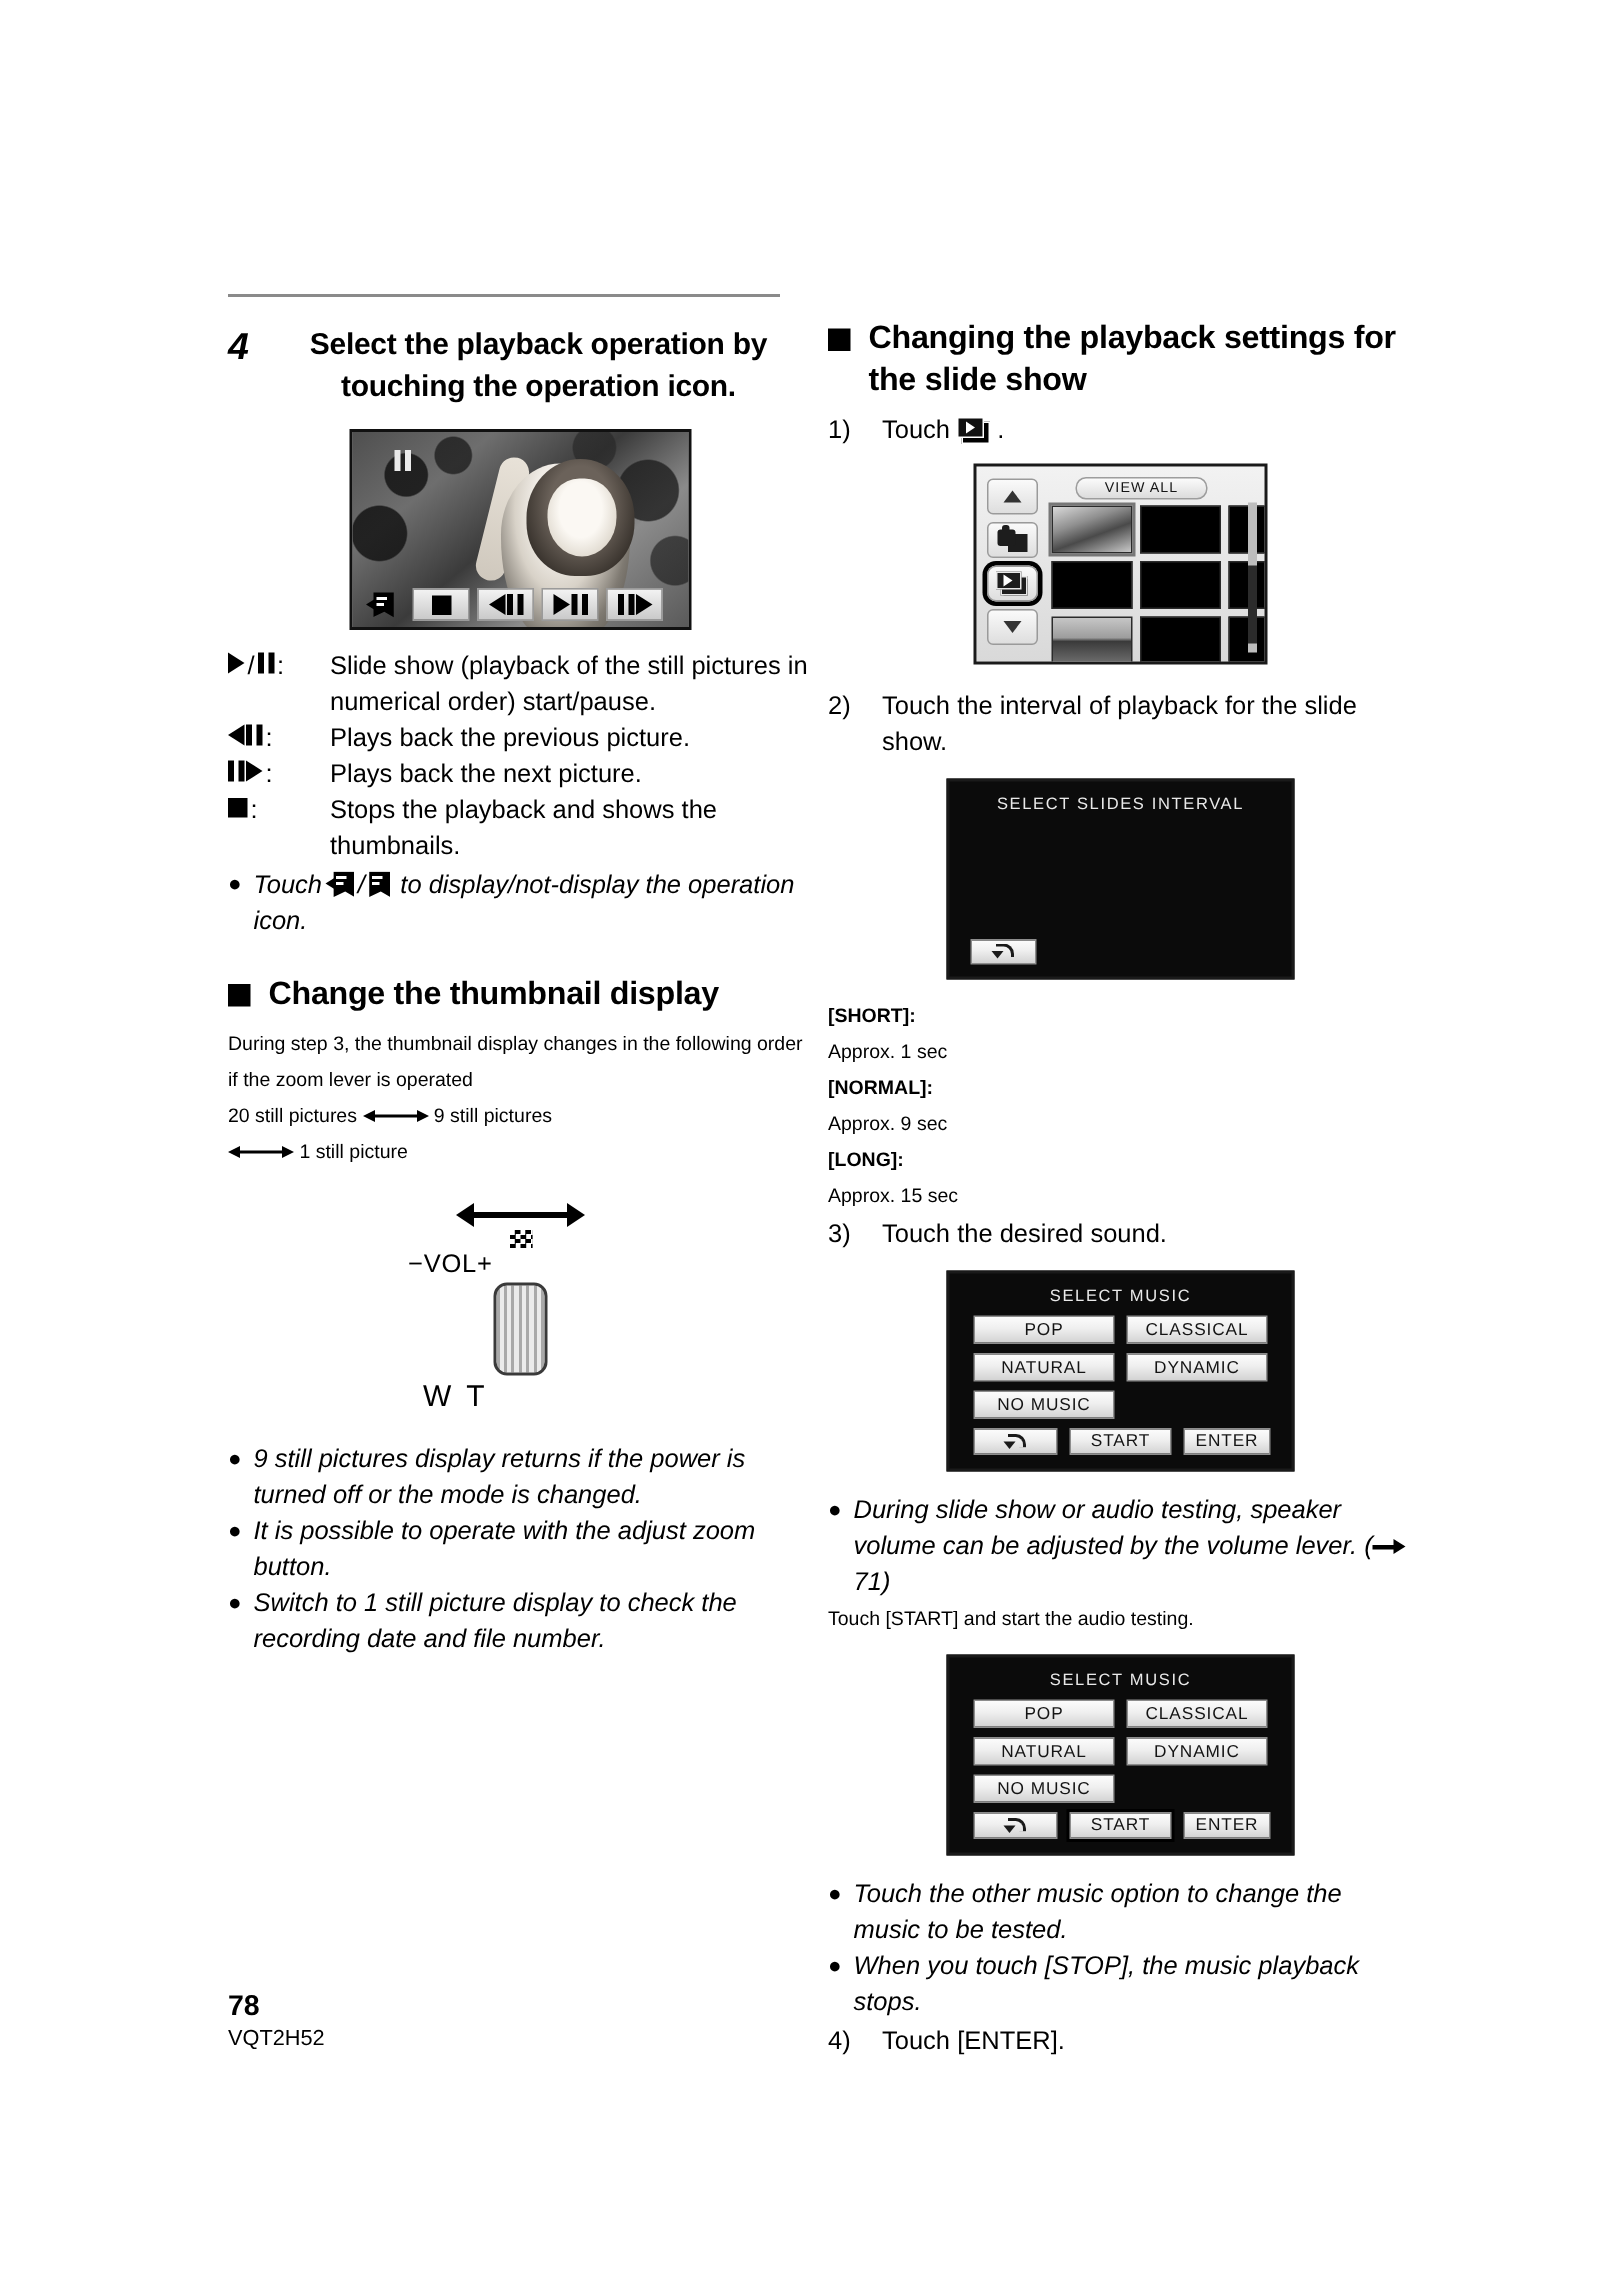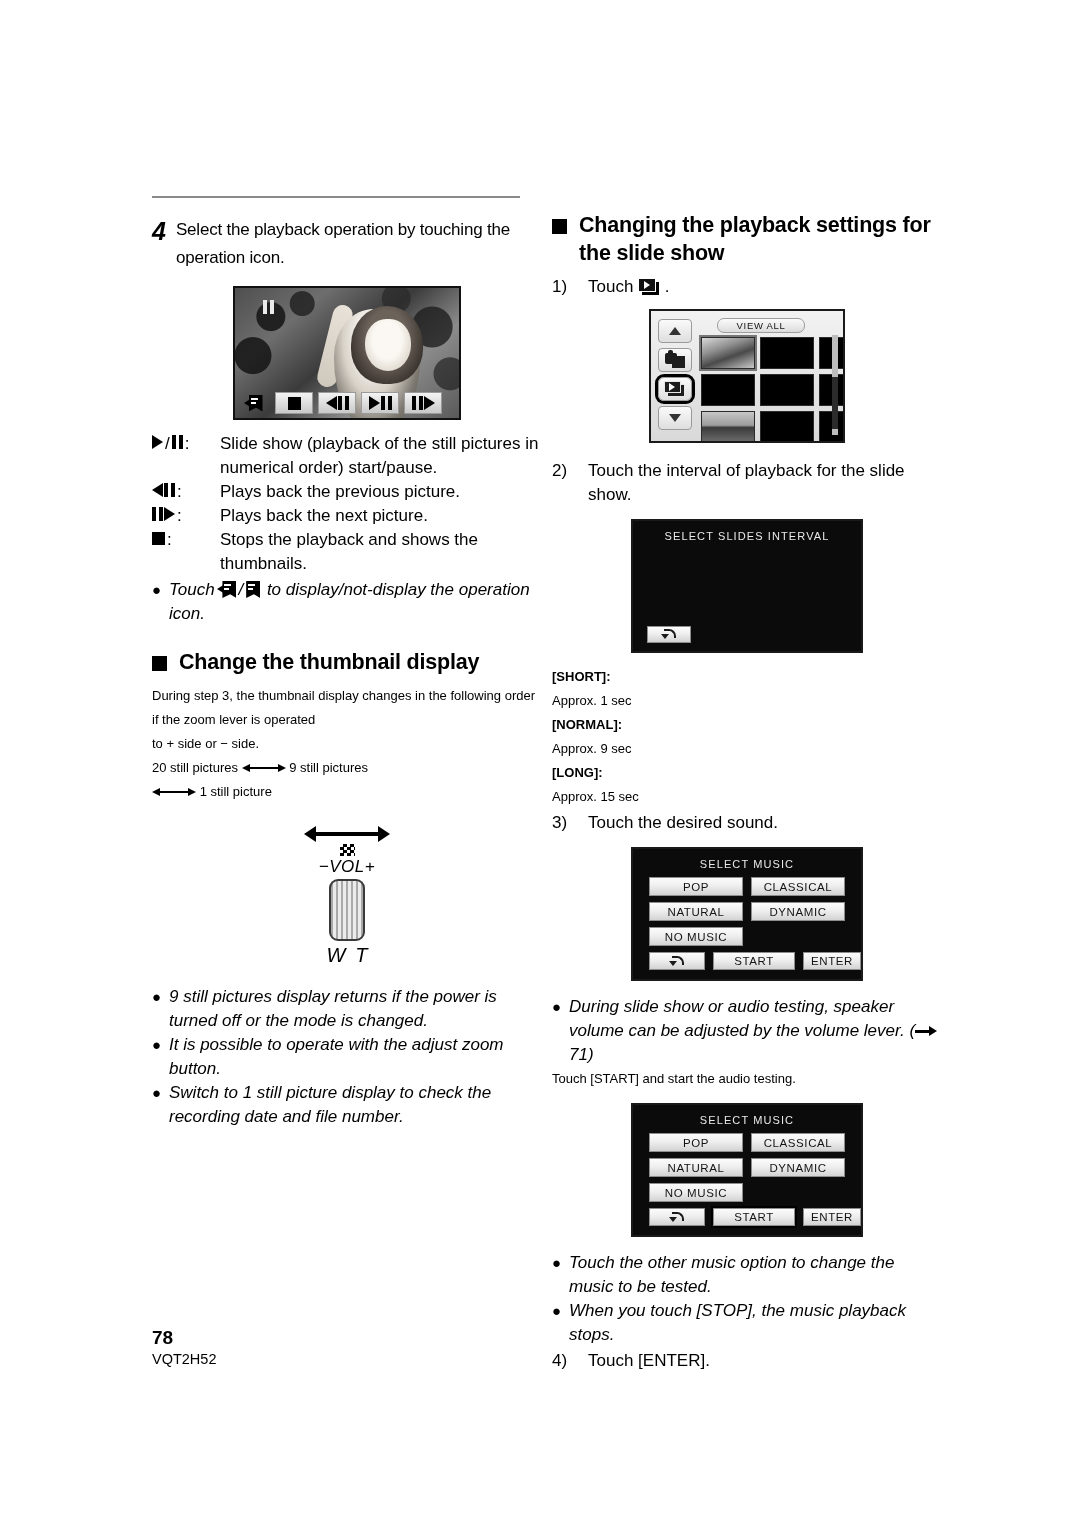--- a/index.html
+++ b/index.html
@@ -43,24 +43,25 @@
     margin-bottom: 14px;
   }
   .step-num {
     font-size: 25px;
     font-weight: bold;
     font-style: italic;
     line-height: 30px;
     flex: 0 0 auto;
   }
   .step-title {
-    font-size: 17px;
-    font-weight: normal;
+    font-size: 20px;
+    font-weight: bold;
     line-height: 28px;
     letter-spacing: -0.2px;
+    text-align: center;
   }
   .sq-head {
     display: flex;
     align-items: flex-start;
     gap: 12px;
     margin-bottom: 8px;
   }
   .sq-mark {
     width: 15px; height: 15px;
     background: #000;
@@ -397,30 +398,28 @@
     display:grid; grid-template-columns: 94px 94px;
     gap: 6px 8px;
   }
   .m-grid .mbtn { height: 19px; }
   .m-bottom {
     position:absolute; left:16px; bottom:9px;
     display:flex; gap:8px; align-items:center;
   }
   .m-bottom .mbtn { height: 18px; }
   .w-back { width: 56px; }
-  .w-start { width: 82px; }
+  .w-start { width: 68px; }
   .w-enter { width: 58px; }
 
   
   .lever-wrap {
     width: 150px;
     margin: 22px auto 18px auto;
     position: relative;
-    text-align:center;
-    font-style:italic;
   }
   .lever-arrow { margin: 0 auto 2px auto; width: 86px; position:relative; height:16px;}
   .lever-arrow .ln { position:absolute; left:9px; top:6px; width:68px; height:4px; background:#000;}
   .lever-arrow .hl { position:absolute; left:0; top:0; width:0;height:0;
     border-right:12px solid #000; border-top:8px solid transparent; border-bottom:8px solid transparent;}
   .lever-arrow .hr { position:absolute; right:0; top:0; width:0;height:0;
     border-left:12px solid #000; border-top:8px solid transparent; border-bottom:8px solid transparent;}
   .lever-chk {
     width: 15px; height: 12px; margin: 2px auto 1px auto;
     background:
@@ -584,27 +583,20 @@
       </div>
     </div>
 
     <div class="sq-head" style="margin-top:22px;">
       <div class="sq-mark"></div>
       <div class="sq-title">Change the thumbnail display</div>
     </div>
 
     <div class="body-text">During step 3, the thumbnail display changes in the following order if the zoom lever is operated</div>
     <div class="body-text">
-      <span>to</span>
-      <span>+</span>
-      <span>side or</span>
-      <span>−</span>
-      <span>side.</span>
-    </div>
-    <div class="body-text">
       <span>20 still pictures</span>
       <span class="arrow-lr"><span class="hl"></span><span class="ln"></span><span class="hr"></span></span>
       <span>9 still pictures</span>
     </div>
     <div class="body-text">
       <span class="arrow-lr"><span class="hl"></span><span class="ln"></span><span class="hr"></span></span>
       <span>1 still picture</span>
     </div>
 
     <div class="lever-wrap">

